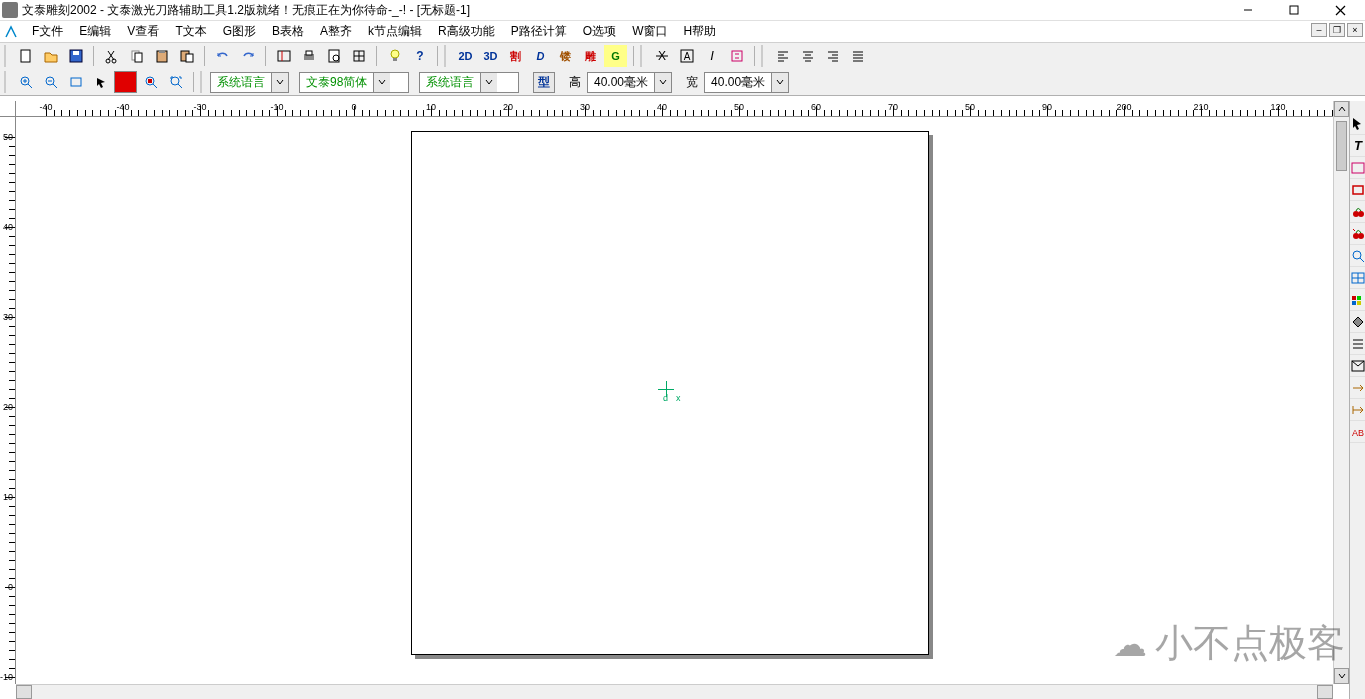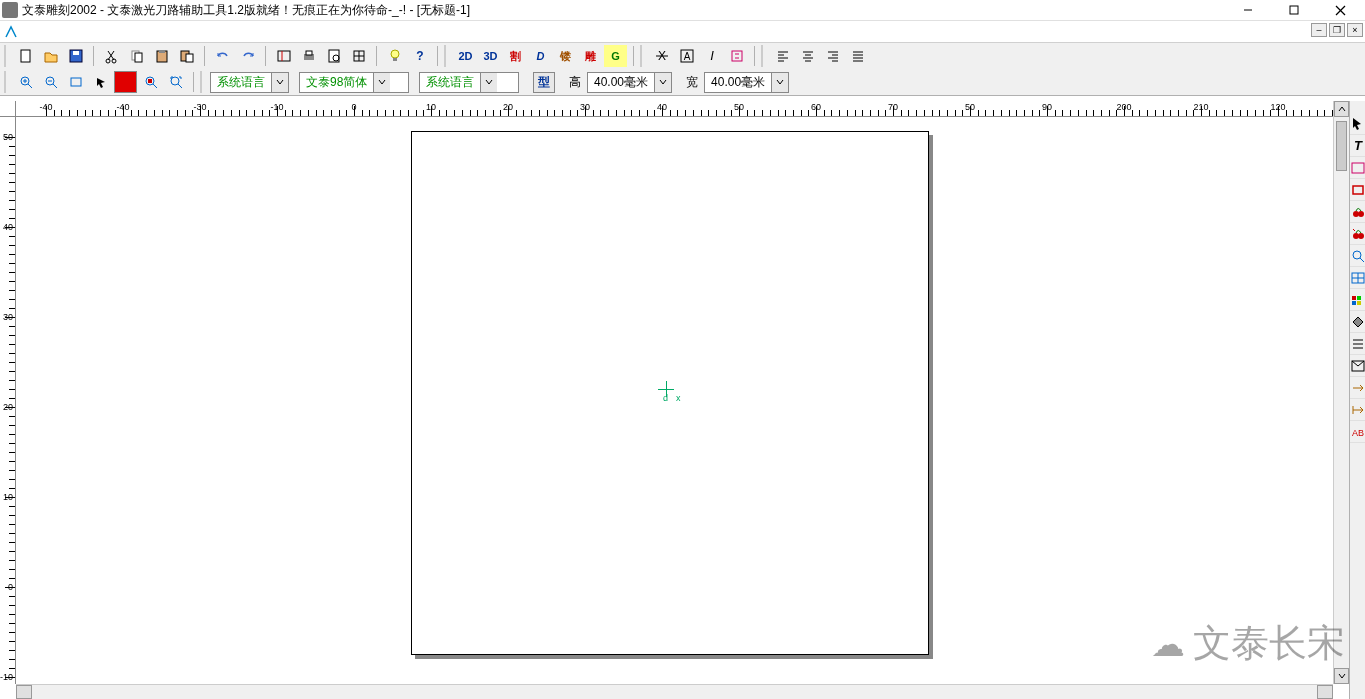--- a/index.html
+++ b/index.html
@@ -99,20 +99,35 @@
         <line x1="10" y1="1" x2="1" y2="10" stroke="#000" stroke-width="1.3"></line>
       </svg>
     </div>
 </div>
 
 <div class="menubar">
   <div class="mdi-icon">
       <svg width="14" height="14">
         <path d="M2 12 L7 2 L12 12" fill="none" stroke="#08c" stroke-width="1.5"></path>
       </svg>
+    </div>
+  <div id="menu-items" style="display: flex;">
+      <div class="menu-item">F文件</div>
+      <div class="menu-item">E编辑</div>
+      <div class="menu-item">V查看</div>
+      <div class="menu-item">T文本</div>
+      <div class="menu-item">G图形</div>
+      <div class="menu-item">B表格</div>
+      <div class="menu-item">A整齐</div>
+      <div class="menu-item">k节点编辑</div>
+      <div class="menu-item">R高级功能</div>
+      <div class="menu-item">P路径计算</div>
+      <div class="menu-item">O选项</div>
+      <div class="menu-item">W窗口</div>
+      <div class="menu-item">H帮助</div>
     </div>
   <div class="mdi-controls">
     <span>–</span>
     <span>❐</span>
     <span>×</span>
   </div>
 </div>
 
 <div class="toolbars">
 
@@ -767,14 +782,14 @@
     </div>
     <div class="rbtn">
       <svg width="16" height="16">
         <text x="8" y="12" font-size="9" text-anchor="middle" fill="#c00">AB</text>
       </svg>
     </div>
   </div>
 
 <div class="watermark">
   <span class="wicon">☁</span>
-  <span>文泰长宋</span>
+  <span>小不点极客</span>
 </div>
 
 </body></html>

